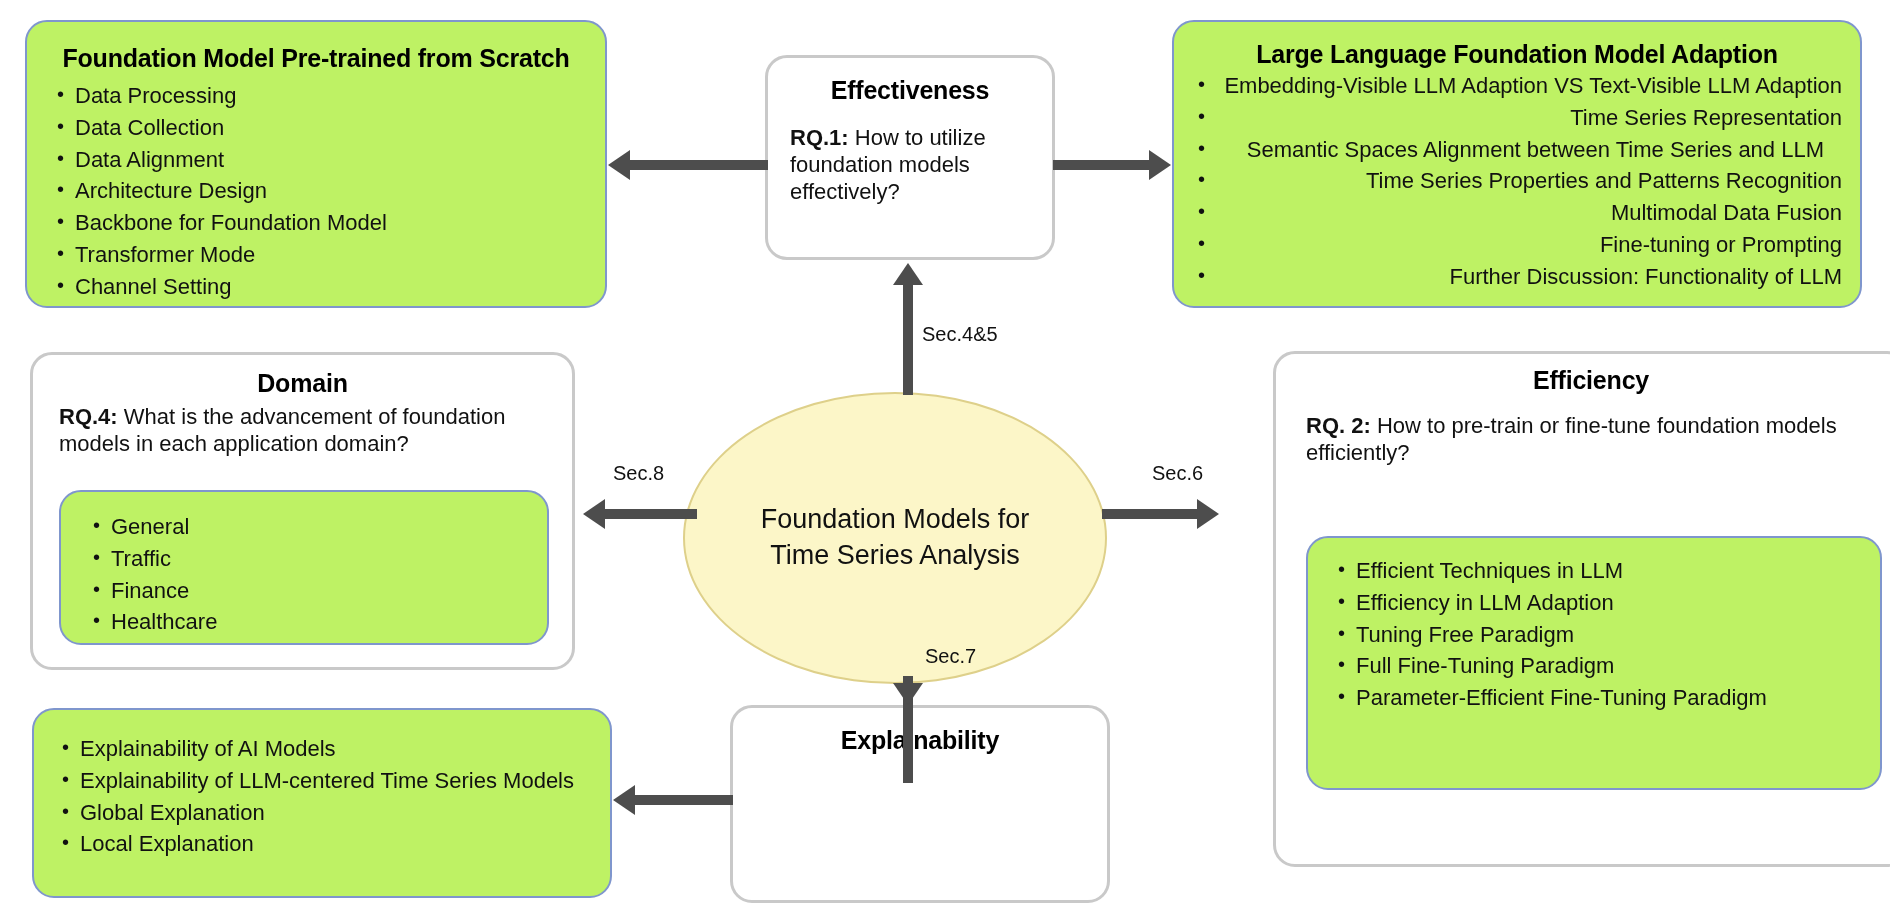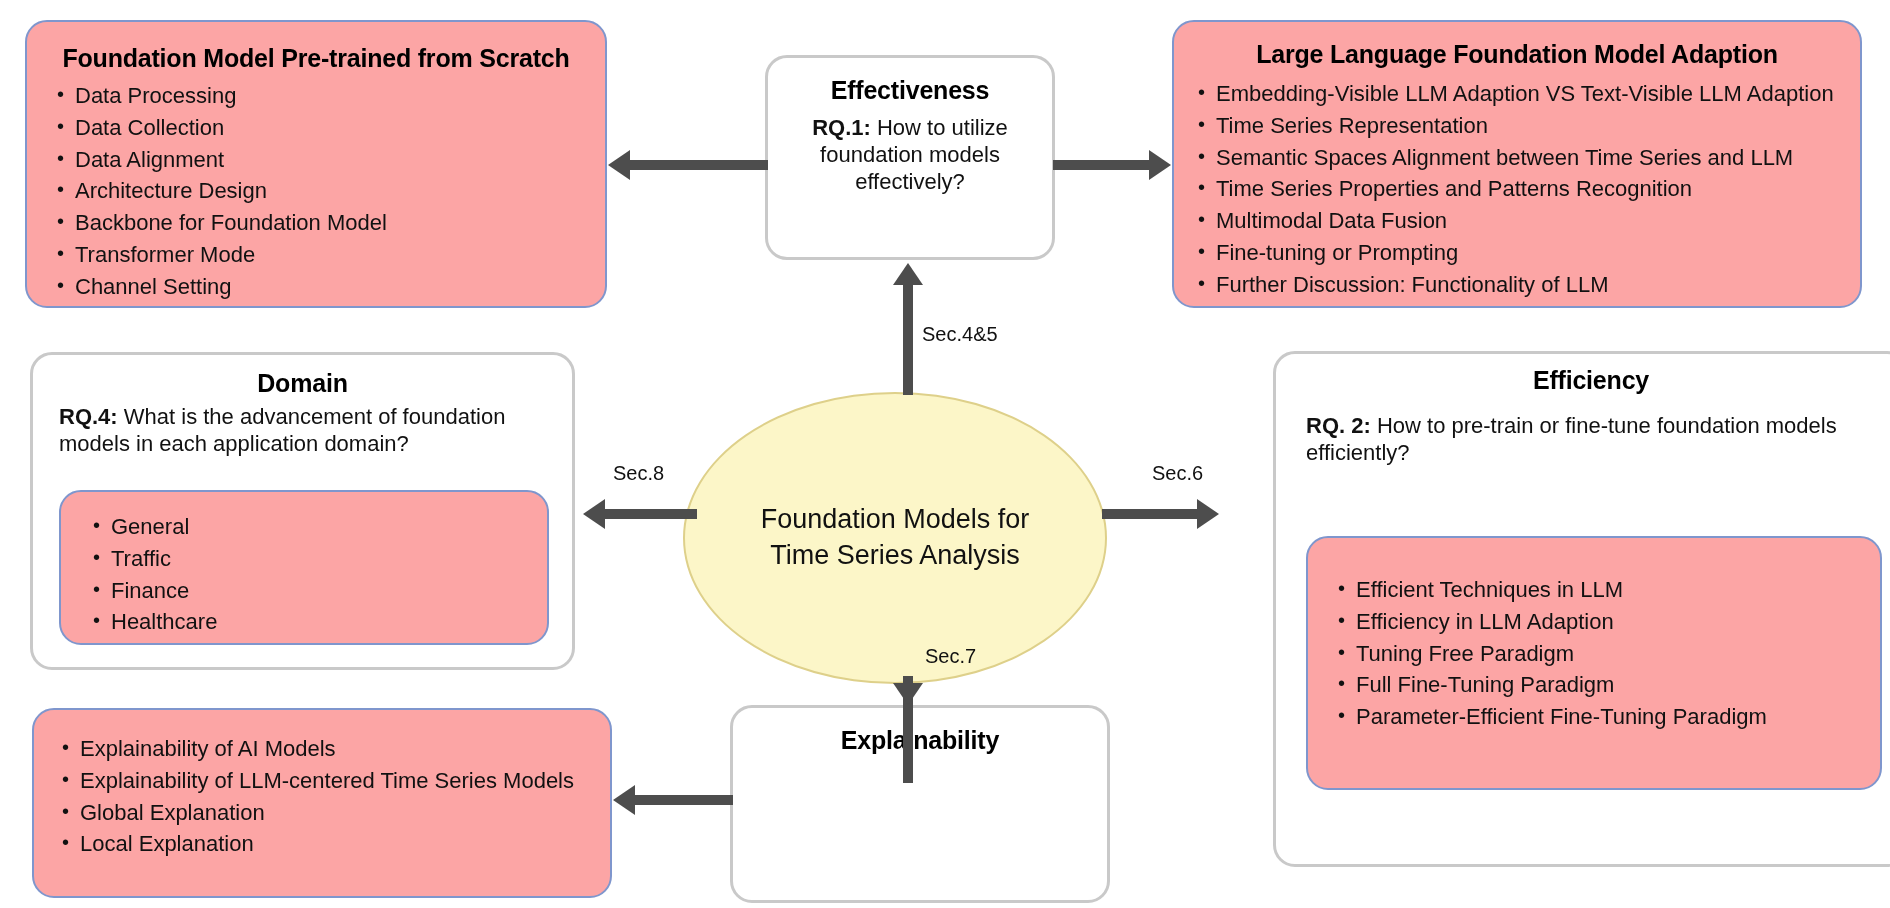--- a/index.html
+++ b/index.html
@@ -18,21 +18,21 @@
     background: #ffffff;
     overflow: hidden;
   }
 
   
   .box {
     position: absolute;
     box-sizing: border-box;
   }
   .blue-box {
-    background: #fca5a5;
+    background: #bef264;
     border: 2px solid #7f96cd;
     border-radius: 22px;
   }
   .white-box {
     background: #ffffff;
     border: 3px solid #c9c9c9;
     border-radius: 22px;
   }
 
   
@@ -142,34 +142,34 @@
       <li class="indent1">Data Alignment</li>
       <li>Architecture Design</li>
       <li class="indent1">Backbone for Foundation Model</li>
       <li class="indent1">Transformer Mode</li>
       <li class="indent1">Channel Setting</li>
     </ul>
   </div>
 
   <div class="box blue-box" style="left:1172px; top:20px; width:690px; height:288px; padding:18px 18px 0 18px;">
     <div class="box-title">Large Language Foundation Model Adaption</div>
-    <ul class="bul" style="margin-top:12px;">
+    <ul class="bul" style="margin-top:4px;text-align:right;">
       <li>Embedding-Visible LLM Adaption VS Text-Visible LLM Adaption</li>
       <li class="indent1">Time Series Representation</li>
       <li class="indent1" style="padding-right:18px;">Semantic Spaces Alignment between Time Series and LLM</li>
       <li class="indent1">Time Series Properties and Patterns Recognition</li>
       <li class="indent1">Multimodal Data Fusion</li>
       <li class="indent1">Fine-tuning or Prompting</li>
       <li>Further Discussion: Functionality of LLM</li>
     </ul>
   </div>
 
   <div class="box white-box" style="left:765px; top:55px; width:290px; height:205px; padding:18px 22px 0 22px;">
     <div class="box-title">Effectiveness</div>
-    <div class="rq-para" style="margin-top:10px;text-align:center;">
+    <div class="rq-para" style="margin-top:20px;">
       <span class="rq-label">RQ.1:</span><span> How to utilize foundation models effectively?</span>
     </div>
   </div>
 
   <div class="box white-box" style="left:30px; top:352px; width:545px; height:318px; padding:14px 26px 12px 26px;">
     <div class="box-title">Domain</div>
     <div class="rq-para" style="margin-top:6px;">
       <span class="rq-label">RQ.4:</span><span> What is the advancement of foundation models in each application domain?</span>
     </div>
     <div class="box blue-box" style="left:26px; top:135px; width:490px; height:155px; padding:22px 0 0 26px; position:absolute;">
@@ -180,21 +180,21 @@
         <li>Healthcare</li>
       </ul>
     </div>
   </div>
 
   <div class="box white-box" style="left:1273px; top:351px; width:636px; height:516px; padding:12px 30px 0 30px;">
     <div class="box-title">Efficiency</div>
     <div class="rq-para" style="margin-top:18px;">
       <span class="rq-label">RQ. 2:</span><span> How to pre-train or fine-tune foundation models efficiently?</span>
     </div>
-    <div class="box blue-box" style="left:30px; top:182px; width:576px; height:254px; padding:39px 0 0 24px; position:absolute;">
+    <div class="box blue-box" style="left:30px; top:182px; width:576px; height:254px; padding:20px 0 0 24px; position:absolute;">
       <ul class="bul spaced">
         <li>Efficient Techniques in LLM</li>
         <li>Efficiency in LLM Adaption</li>
         <li class="indent1">Tuning Free Paradigm</li>
         <li class="indent1">Full Fine-Tuning Paradigm</li>
         <li class="indent1">Parameter-Efficient Fine-Tuning Paradigm</li>
       </ul>
     </div>
   </div>
 

